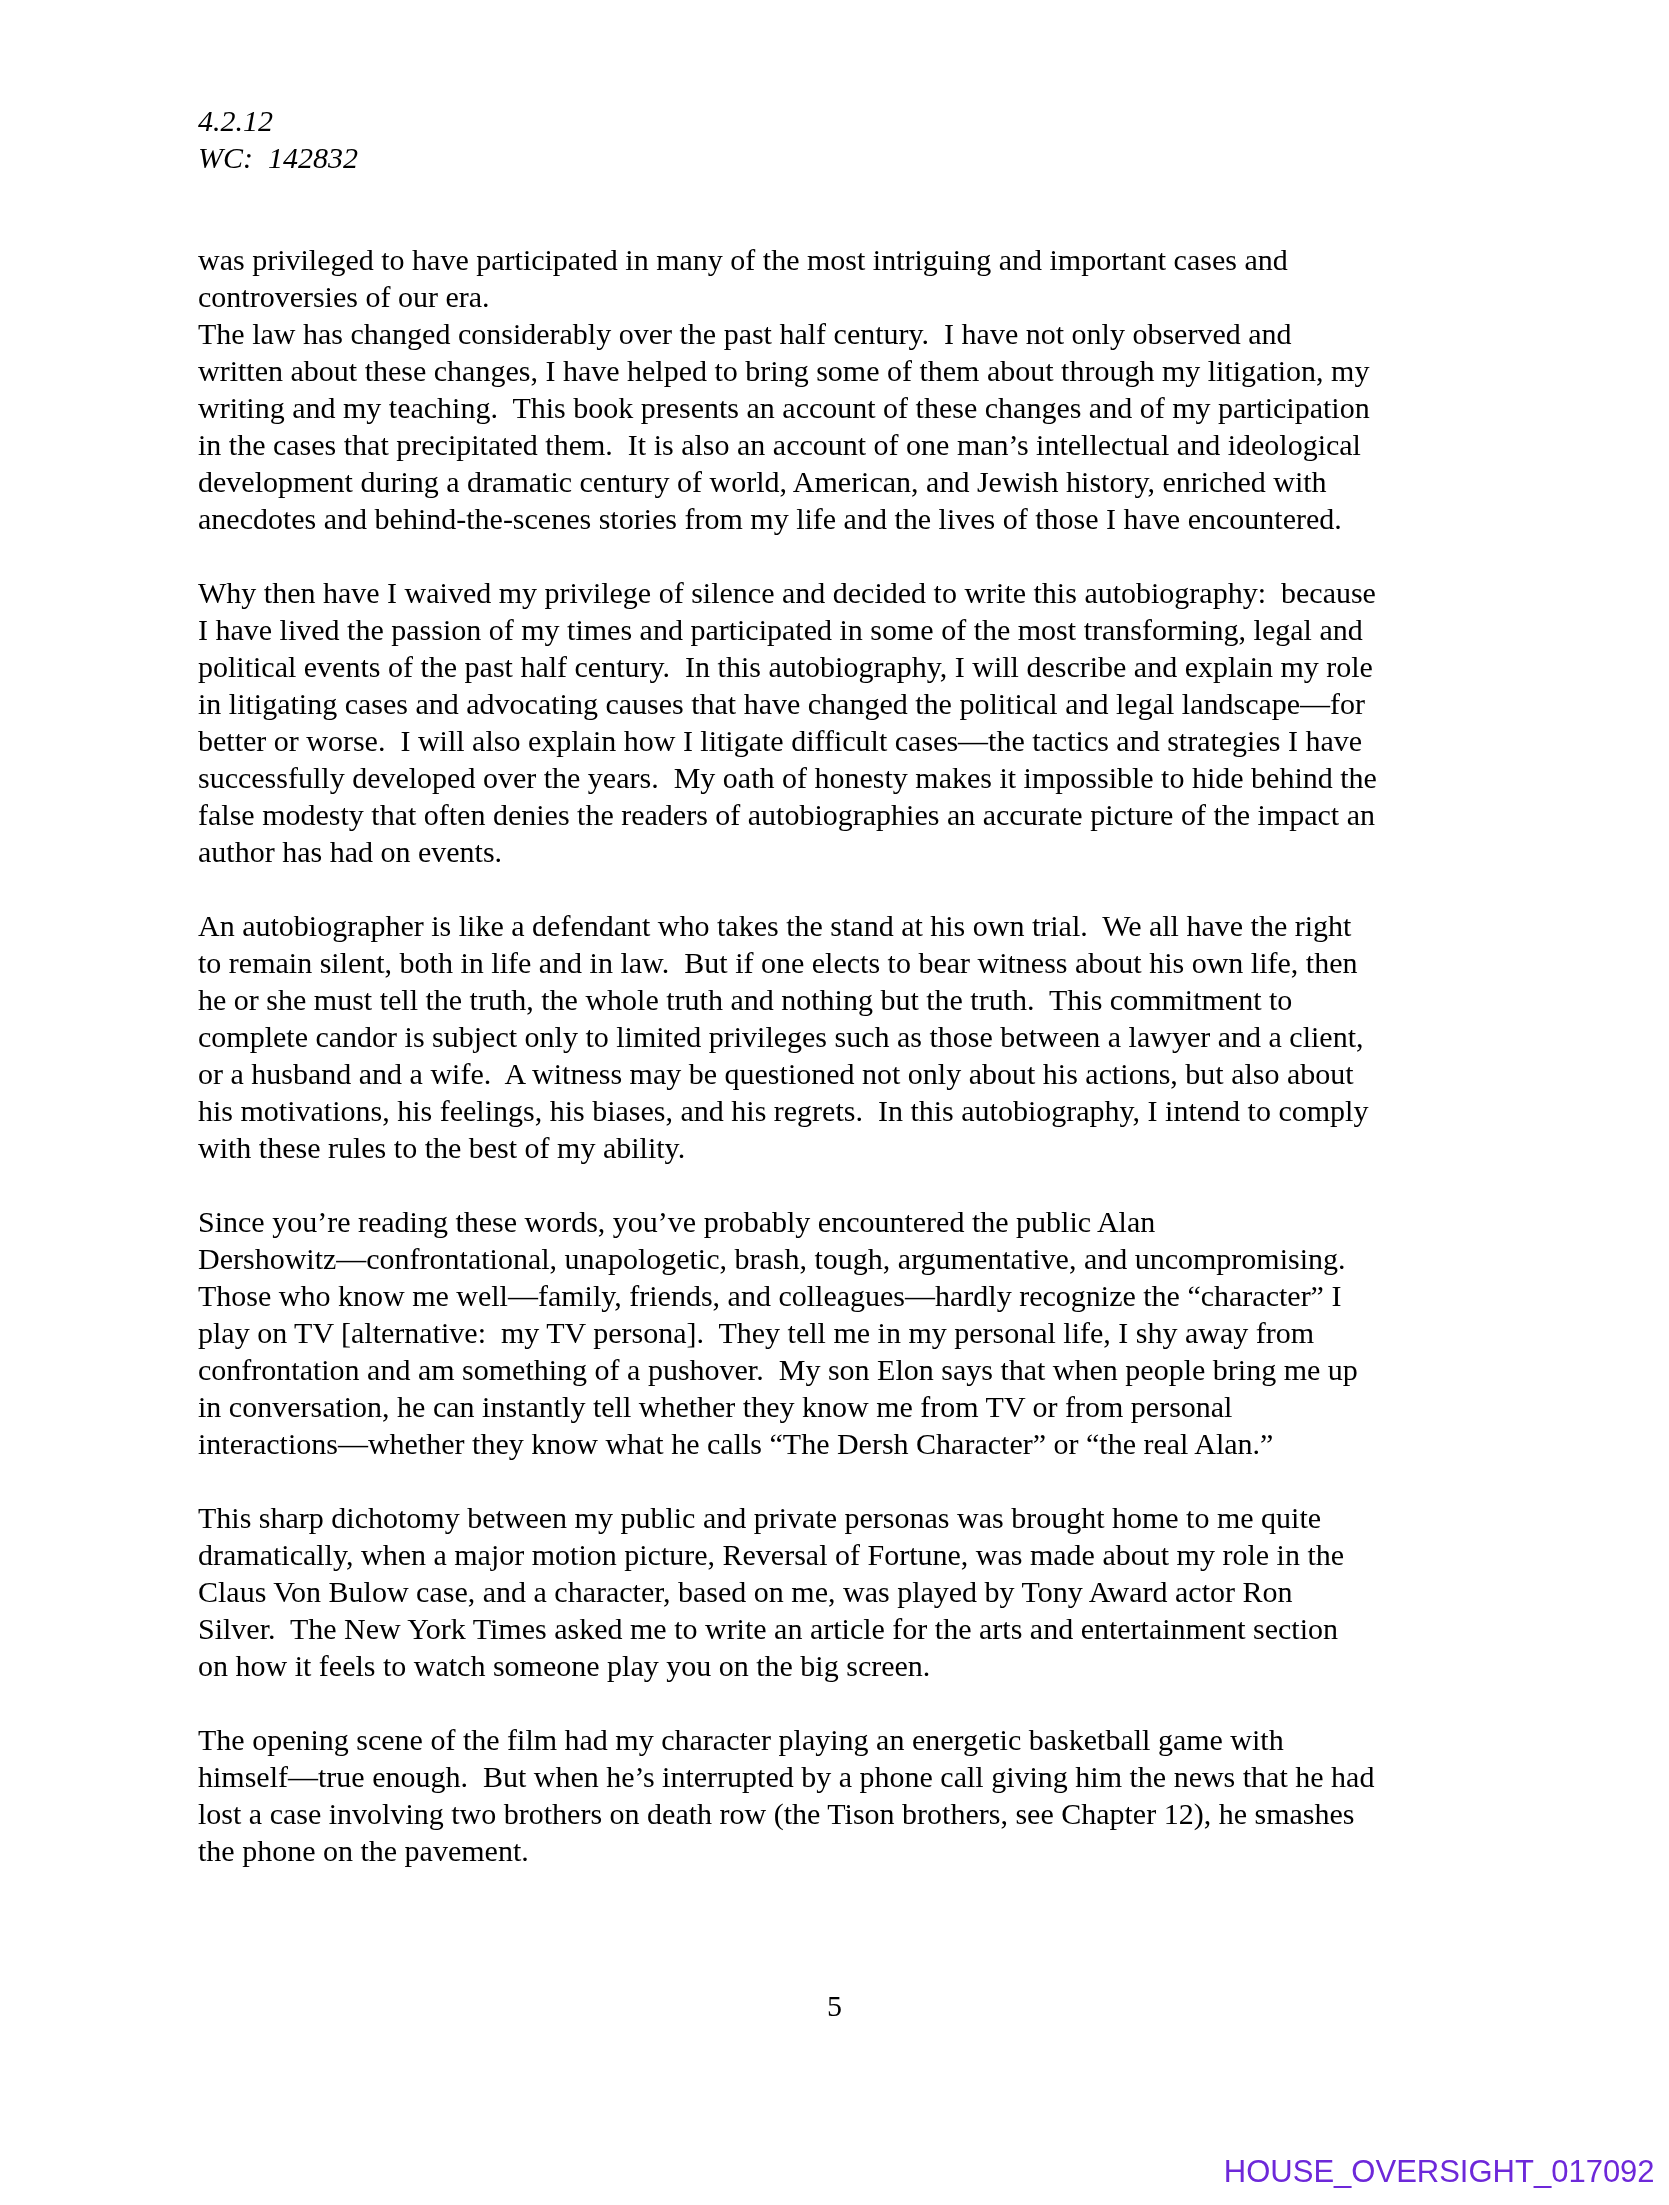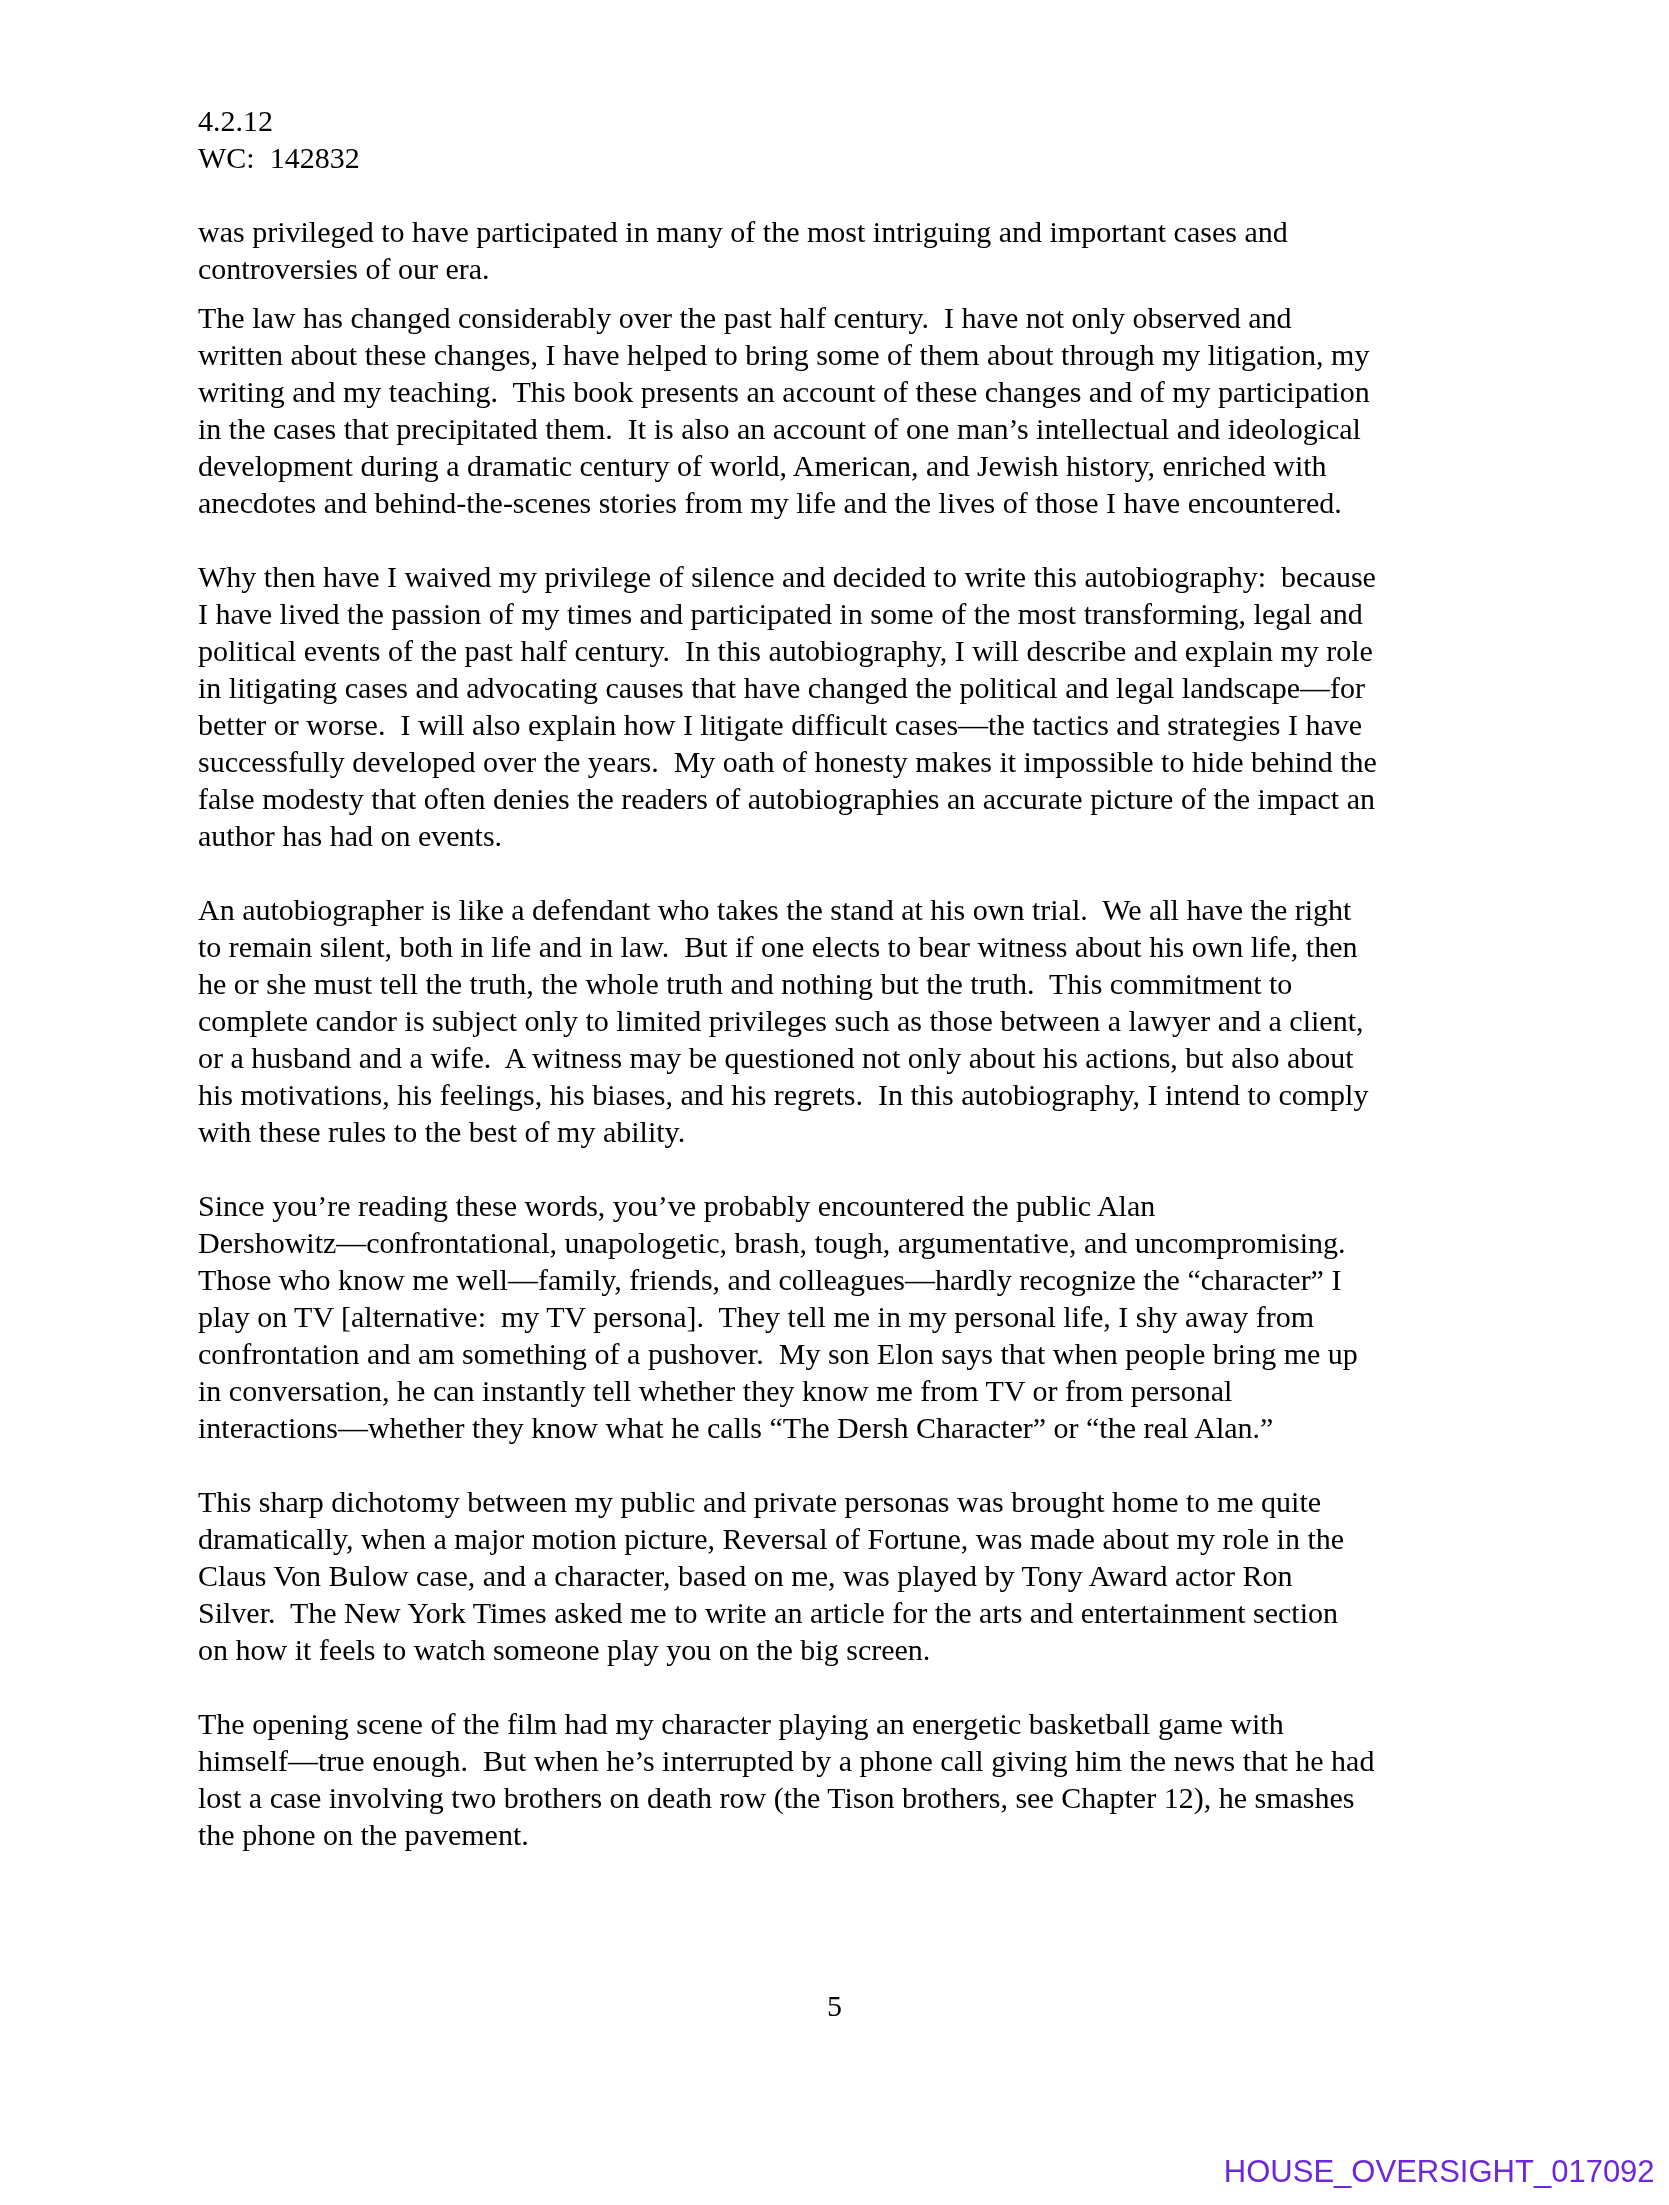--- a/index.html
+++ b/index.html
@@ -22,28 +22,29 @@
     width: 1466px;
     font-family: "Liberation Serif", serif;
     font-size: 30px;
     line-height: 37px;
     color: #000000;
   }
   .hdr-line {
     white-space: pre-wrap;
   }
   .hdr {
-    margin: 0 0 37px 0;
+    margin: 0 0 65px 0;
+    font-style: italic;
   }
   p.para {
     margin: 0 0 37px 0;
     white-space: pre-wrap;
   }
   p.para.continuation {
-    margin-bottom: 12px;
+    margin-bottom: 0;
   }
   p.para:last-child {
     margin-bottom: 8px;
   }
   .page-number {
     position: absolute;
     top: 1987px;
     left: 0;
     width: 1669px;
     text-align: center;

